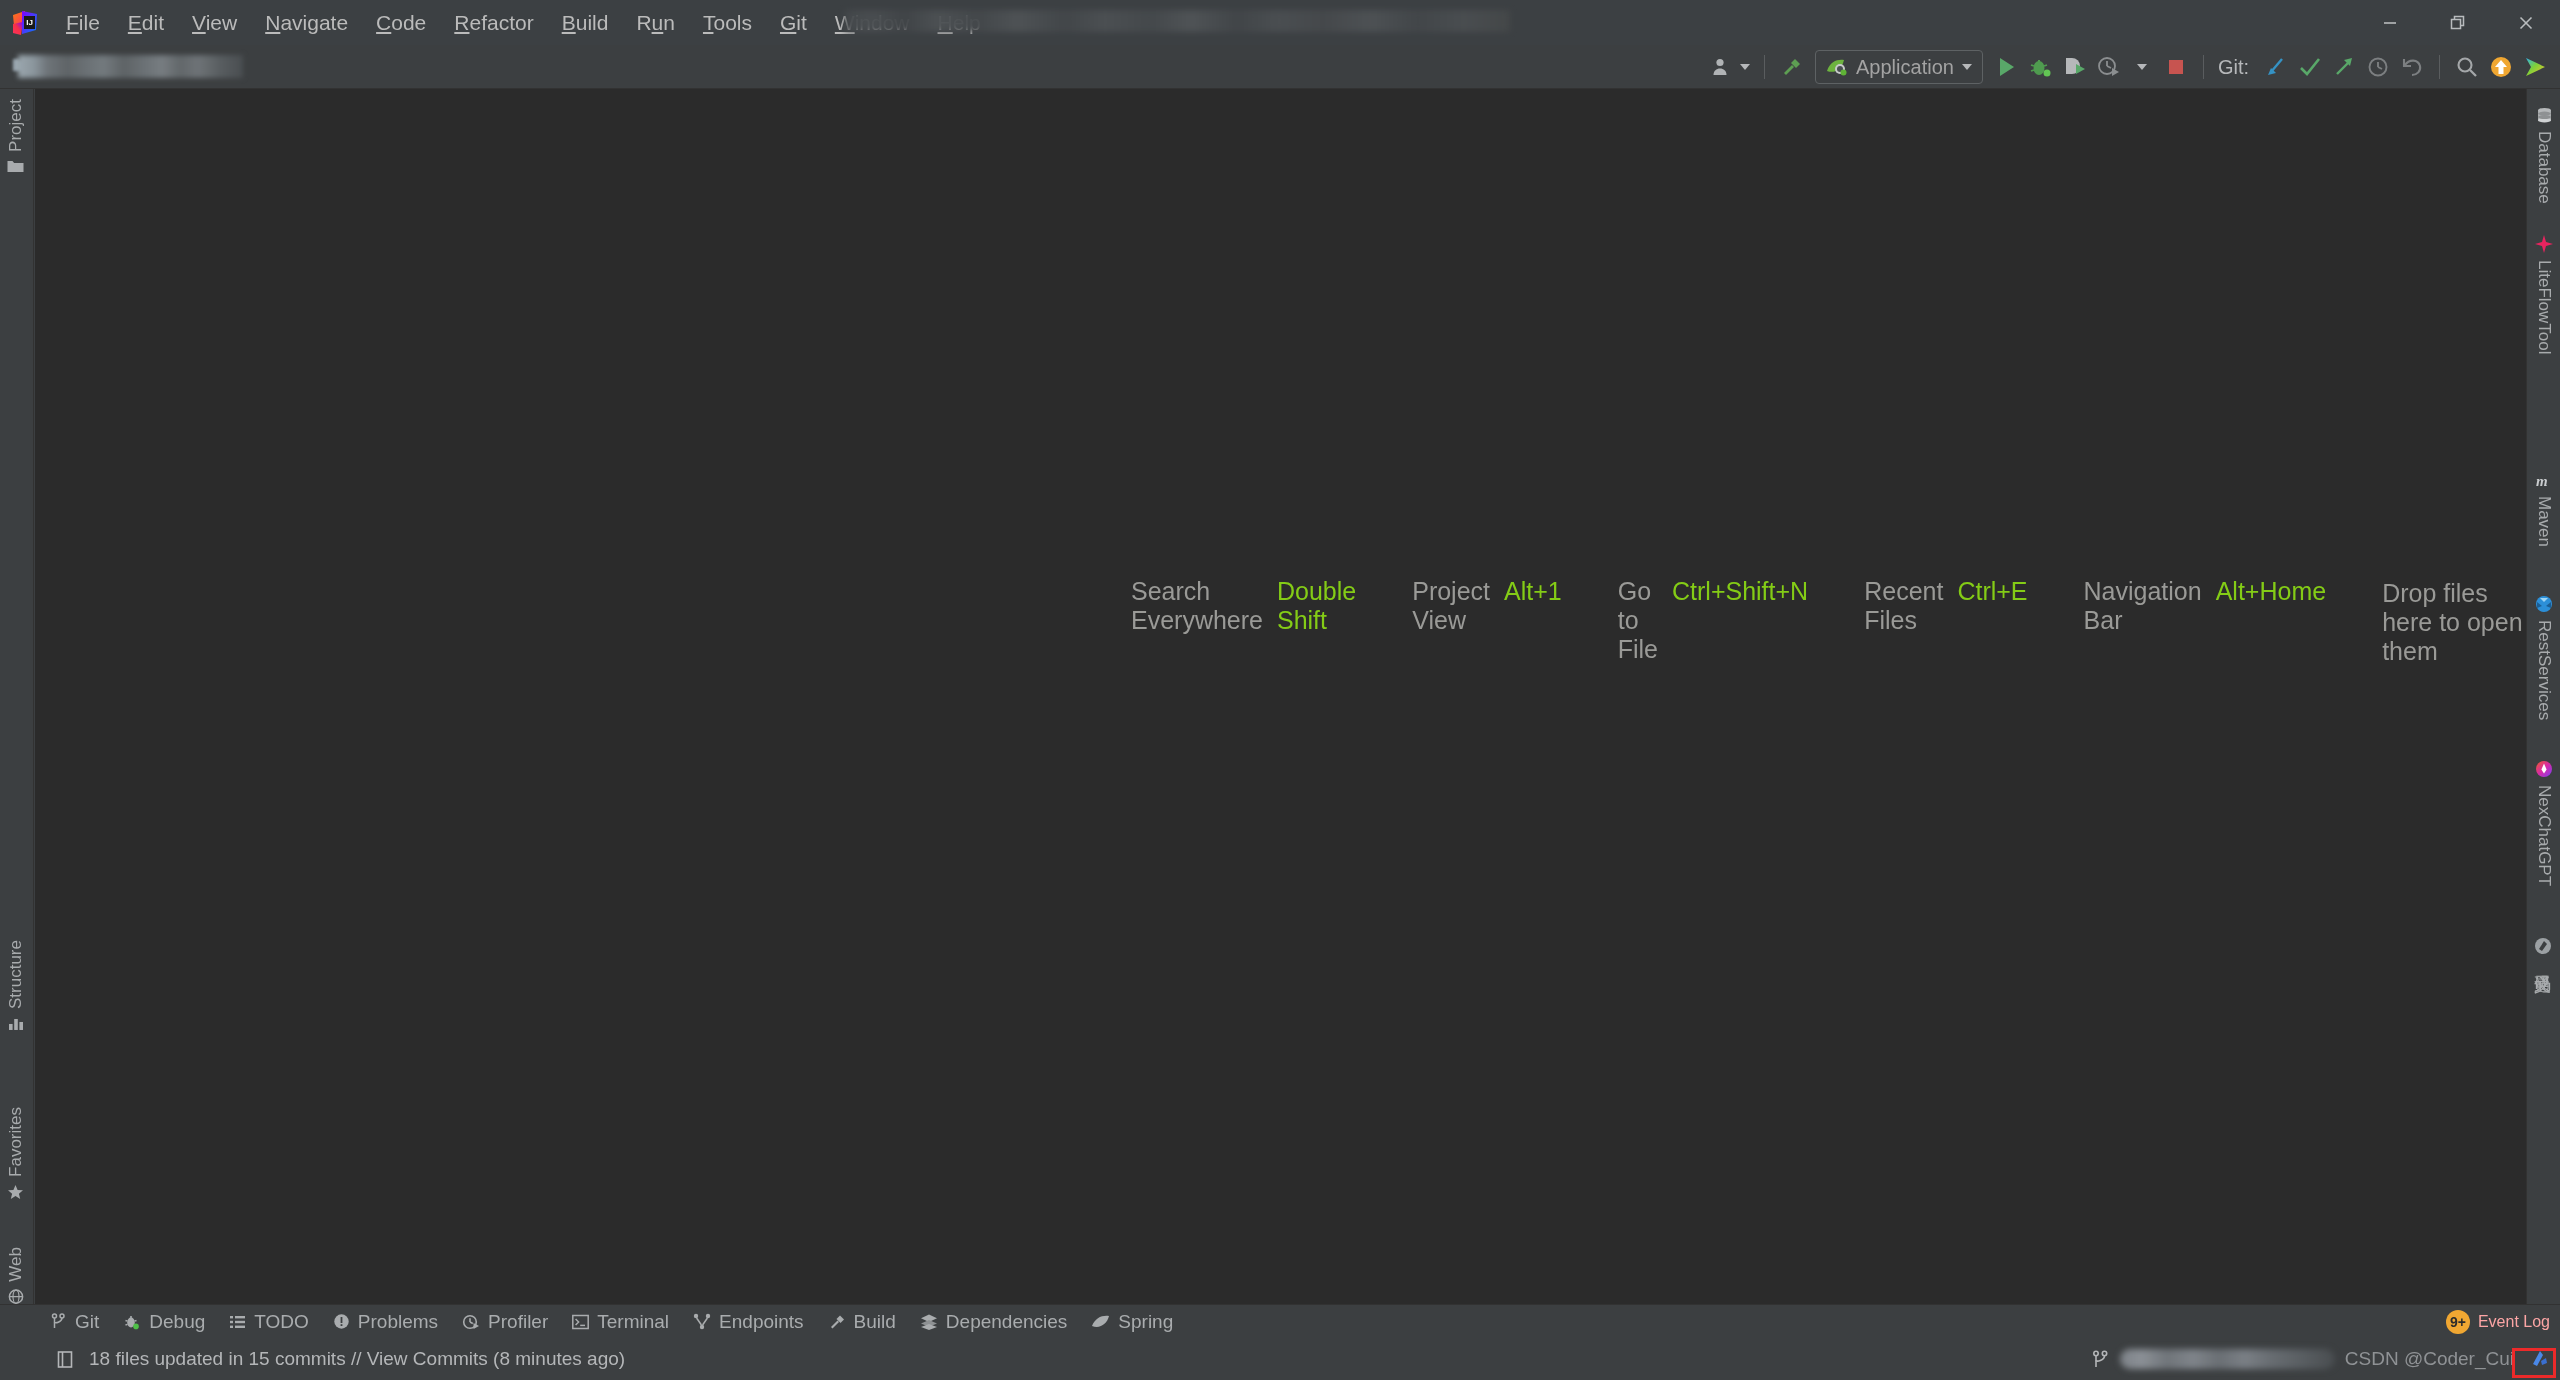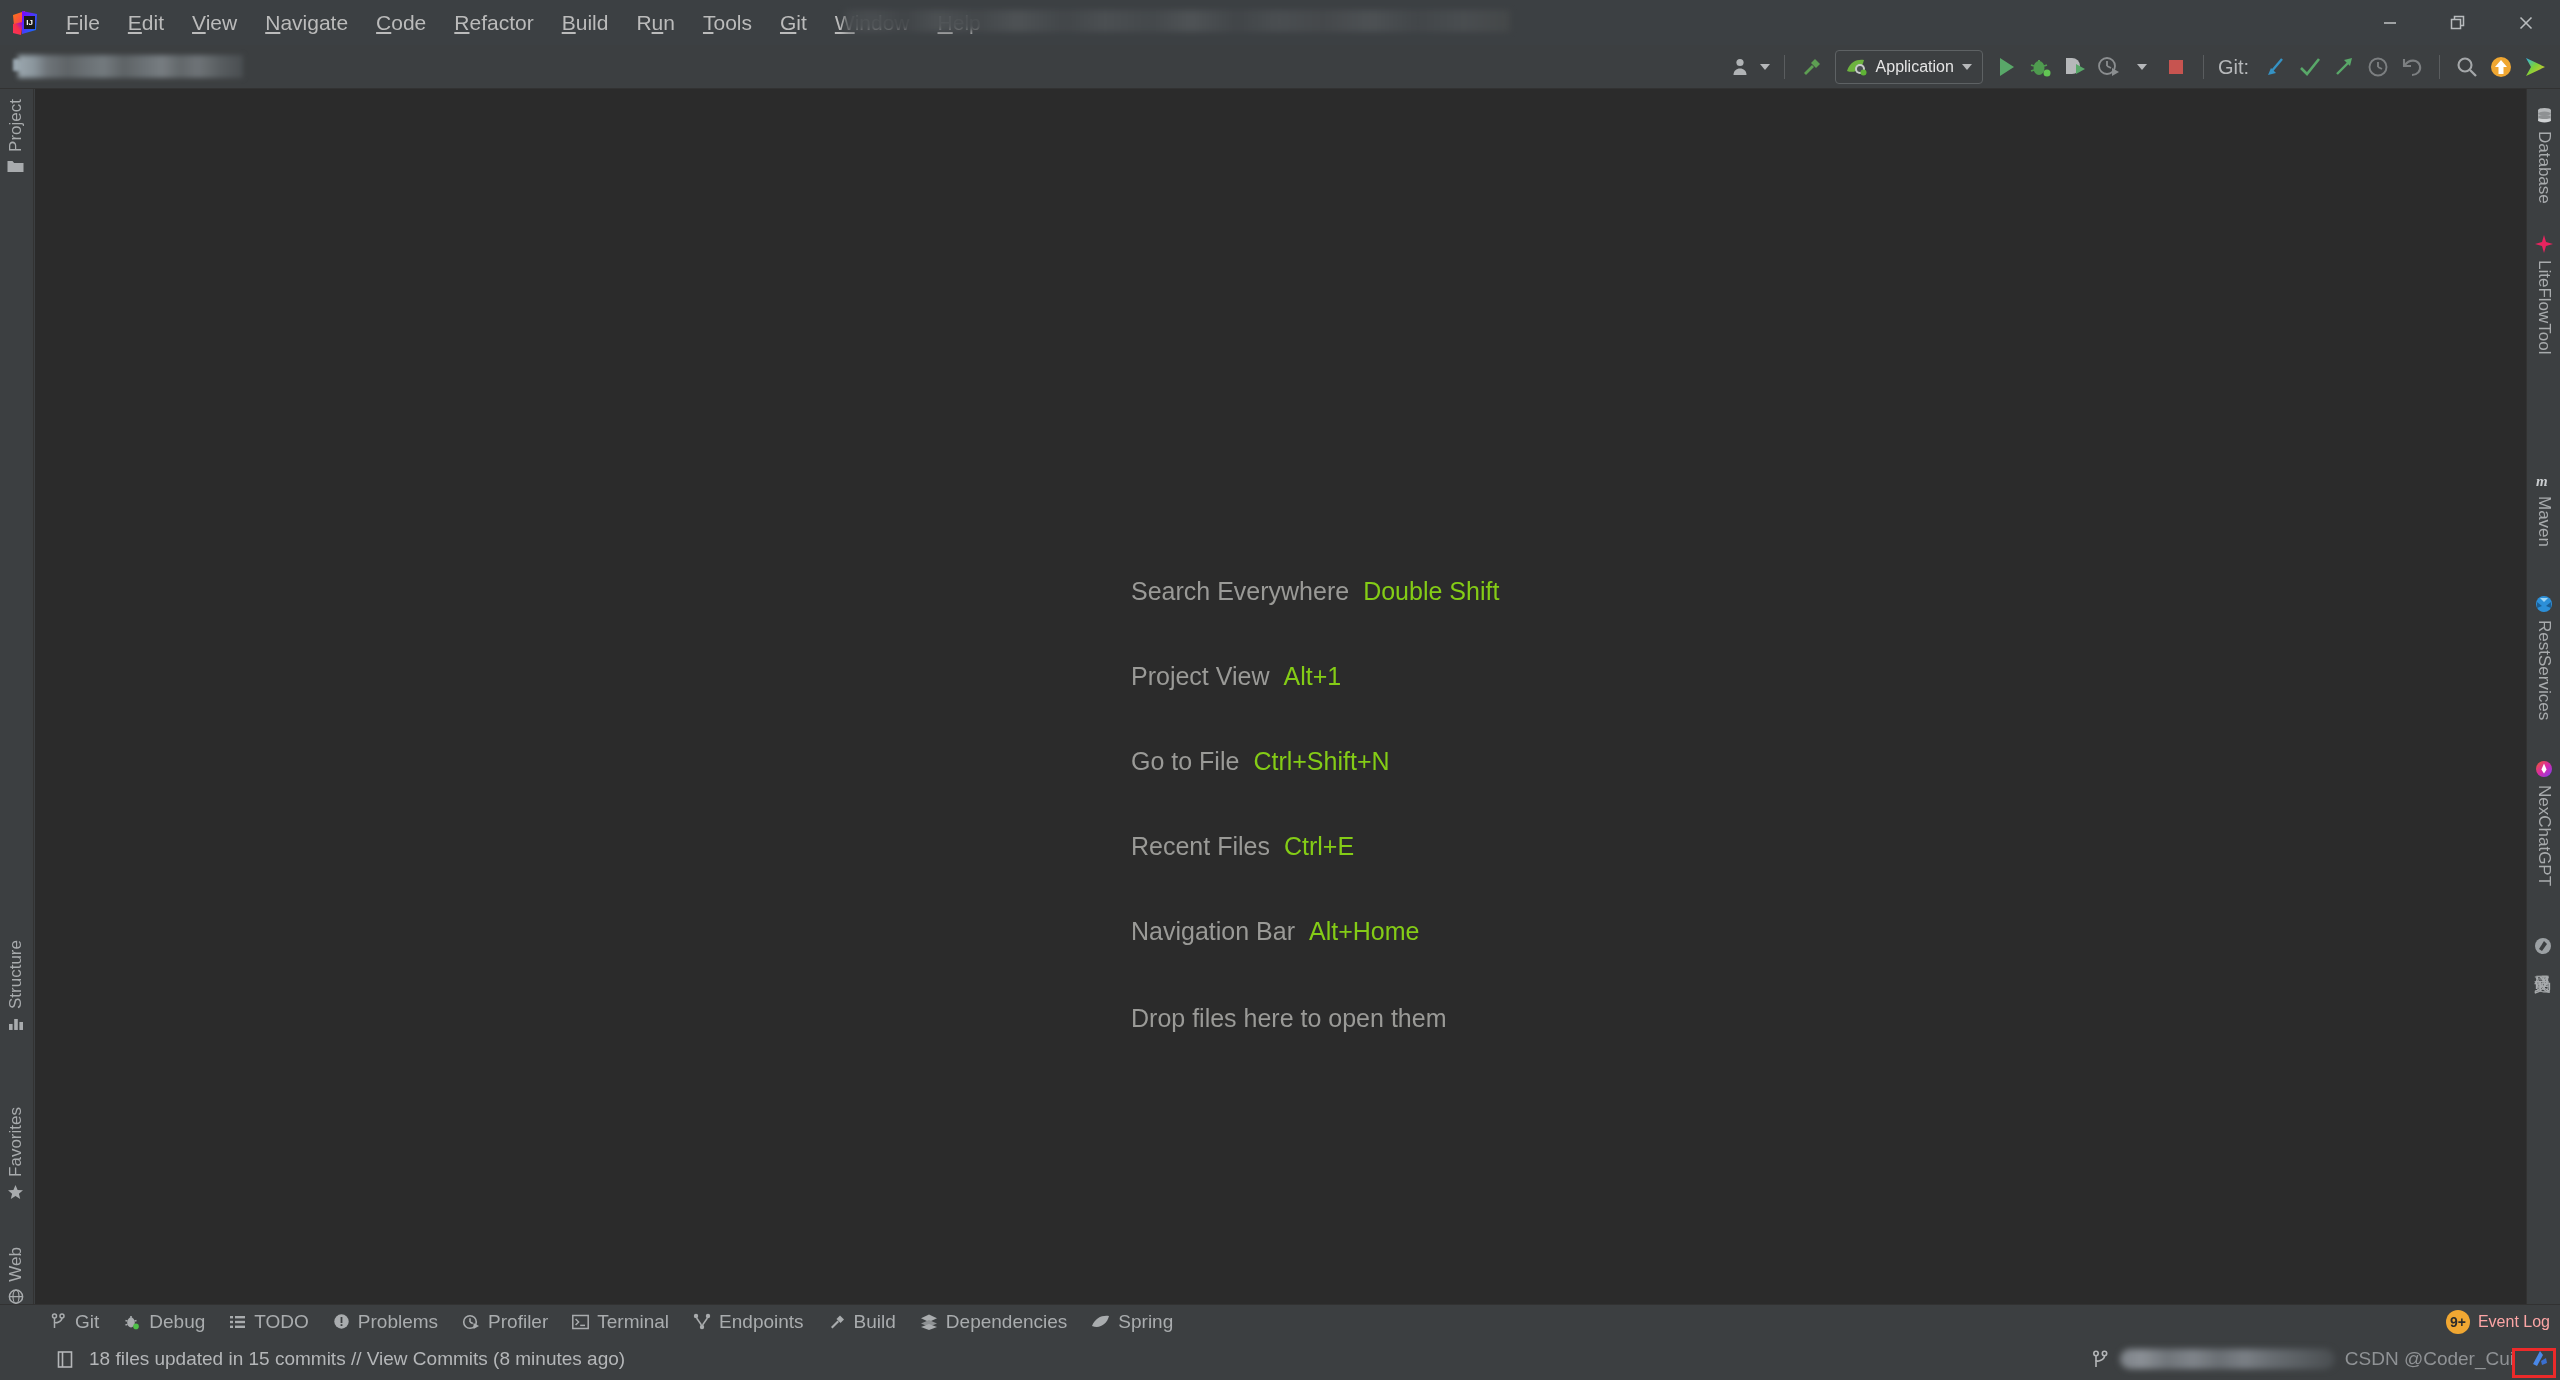--- a/index.html
+++ b/index.html
@@ -66,21 +66,21 @@
   .tb-btn {
     height: 34px; min-width: 34px; display: flex; align-items: center;
     justify-content: center; padding: 0 4px; border-radius: 3px;
   }
   .tb-sep { width: 1px; height: 24px; background: #5a5d5f; margin: 0 10px; }
   .run-config {
     display: flex; align-items: center; gap: 8px; height: 34px;
     border: 1px solid #5e6264; border-radius: 4px; padding: 0 10px 0 8px;
     margin: 0 6px;
   }
-  .run-config-label { color: #e5e5e5; font-size: 16px; white-space: nowrap; }
+  .run-config-label { color: #a3a3a3; font-size: 20px; white-space: nowrap; }
   .git-label { color: #b6b8ba; font-size: 20px; margin: 0 10px 0 4px; }
   .caret { width: 0; height: 0; border-left: 5px solid transparent;
            border-right: 5px solid transparent; border-top: 6px solid #b6b8ba; }
 
   
   .stripe-left {
     position: absolute; left: 0; top: 89px; width: 34px; height: 1249px;
     background: #3c3f41; border-right: 1px solid #323232;
   }
   .stripe-right {
@@ -96,21 +96,21 @@
   .vtab .vicon { writing-mode: horizontal-tb; display: block; }
   .vtab.left .vicon { transform: rotate(180deg); }
 
   
   .editor {
     position: absolute; left: 35px; top: 89px;
     width: 2491px; height: 1249px; background: #2b2b2b;
   }
   .shortcuts {
     position: absolute; left: 1096px; top: 488px;
-    display: flex; flex-direction: column; gap: 56px;
+    display: flex; gap: 56px;
   }
   .sc-row { display: flex; align-items: baseline; gap: 14px; }
   .sc-label { color: #9a9a97; font-size: 25px; }
   .sc-key { color: #84cc16; font-size: 25px; }
   .sc-drop { color: #9a9a97; font-size: 25px; margin-top: 2px; }
 
   
   .bottombar {
     position: absolute; left: 0; bottom: 42px; width: 2560px; height: 34px;
     background: #3c3f41; display: flex; align-items: center;

